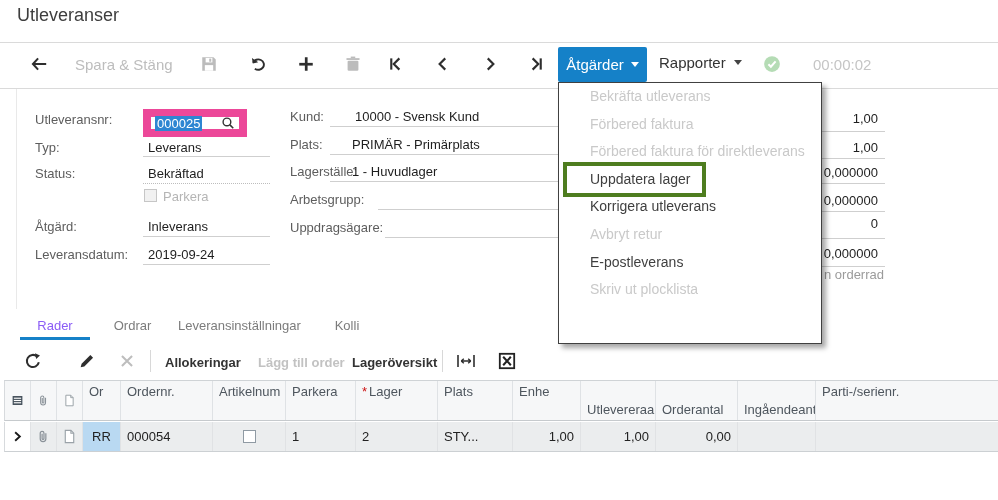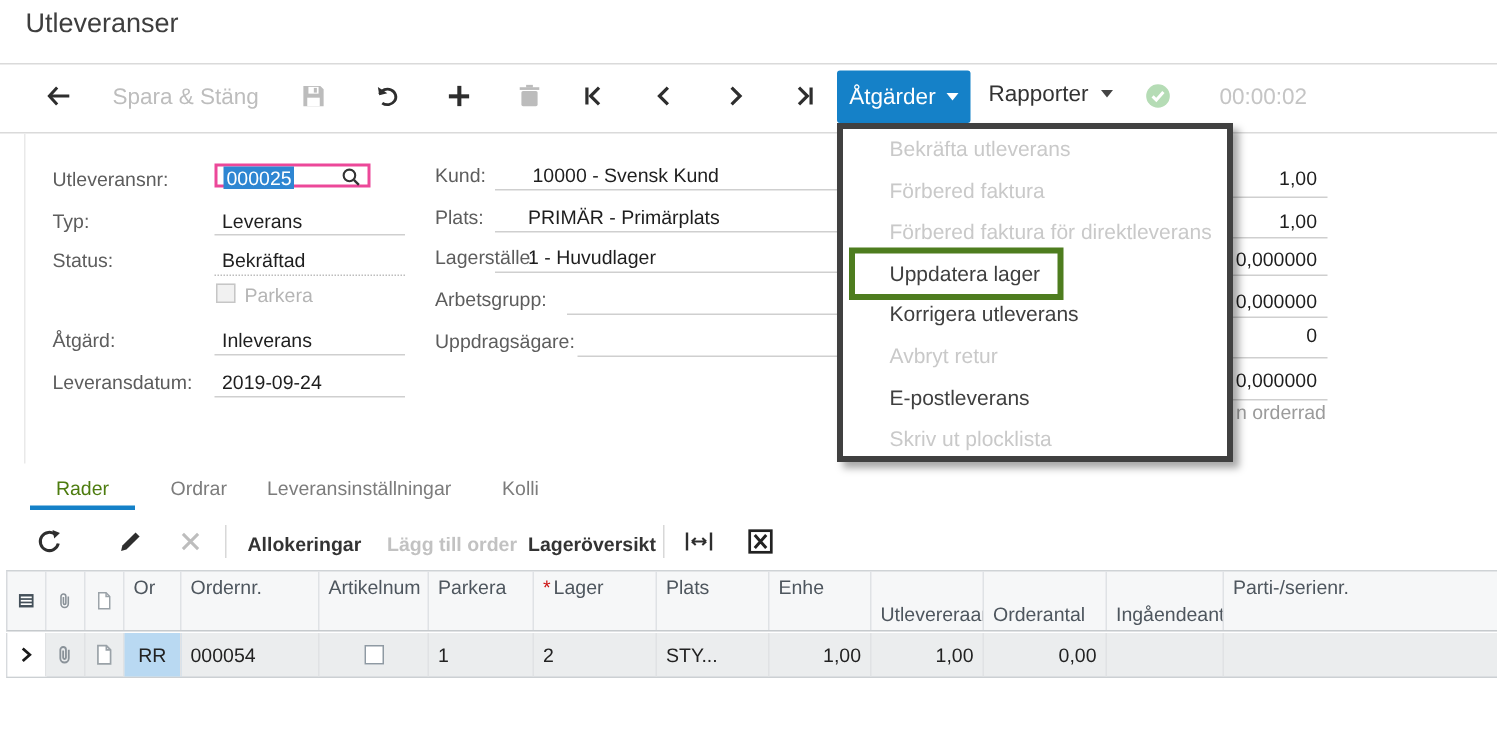--- a/index.html
+++ b/index.html
@@ -23,43 +23,43 @@
   .caret-dark  { border-top:5px solid #444; }
   .reports { left:659px; top:54px; font-size:15px; color:#333; display:flex; gap:8px; align-items:center; cursor:pointer; }
   .timer { left:813px; top:56px; font-size:15px; color:#c5c5c5;text-align:right; }
 
   
   .panel-edge { left:16px; top:89px; width:1px; height:220px; background:#e9e9e9; }
   .flabel { font-size:13px; color:#5d5d5d; }
   .fvalue { font-size:13px; color:#1e1e1e; }
   .uline { height:1px; background:#cfcfcf; }
   .uline.dotted { background:none; height:0; border-bottom:1px dotted #bdbdbd; }
-  .lookup-box { left:143px; top:109px; width:104px; height:16px; background:#fff;
-    border:2px solid #ec4899; display:flex; align-items:flex-start; padding:0 4px; }
+  .lookup-box { left:143px; top:109px; width:104px; height:28px; background:#fff;
+    border:8px solid #ec4899; display:flex; align-items:center; padding:0 4px; }
   .lookup-box .sel { background:#2e86d2; color:#fff; font-size:13px; padding:0 2px; }
   .lookup-box svg { width:14px; height:14px; margin-left:auto; display:block; }
   .checkbox { width:13px; height:13px; border:1px solid #c6c6c6; background:#f1f1f1; }
   .cb-dark { border:1px solid #8f9aa3; background:#fff; }
   .muted { color:#b5b5b5; }
   .total { left:700px; width:178px; text-align:right; font-size:13px; color:#1e1e1e; }
   .partial-text { left:824px; top:267px; font-size:13px; color:#9b9b9b; }
 
   
-  .menu { left:558px; top:82px; width:264px; height:226px; background:#fff;
-    border:4px solid #404040; box-shadow:4px 4px 5px rgba(0,0,0,.35); z-index:10; }
+  .menu { left:558px; top:82px; width:264px; height:262px; background:#fff;
+    border:1px solid #404040; box-shadow:4px 4px 5px rgba(0,0,0,.35); z-index:10; }
   .menu-item { height:27.6px; line-height:27.6px; padding-left:31px; font-size:14px;
     white-space:nowrap; cursor:pointer; }
   .menu-item.on  { color:#3f3f3f; }
   .menu-item.off { color:#c9c9c9; cursor:default; }
   .annotation { position:absolute; left:4px; top:79px; width:143px; height:35px;
     border:4px solid #4e7d1f; z-index:11; pointer-events:none; }
 
   
   .tab { top:318px; font-size:13px; color:#7c7c7c; text-align:center; cursor:pointer; }
-  .tab.active { color:#4d7c0f; }
+  .tab.active { color:#8b5cf6; }
   .tab-underline { left:20px; top:337px; width:70px; height:3px; background:#1581c8; }
 
   
   .gt-icon { top:352px; width:18px; height:18px; }
   .gt-icon svg { width:18px; height:18px; display:block; }
   .gt-btn { top:355px; font-size:13px; font-weight:bold; color:#333; cursor:pointer; }
   .gt-btn.off { color:#c2c2c2; cursor:default; }
   .vsep { top:350px; width:1px; height:22px; background:#d8d8d8; }
 
   

